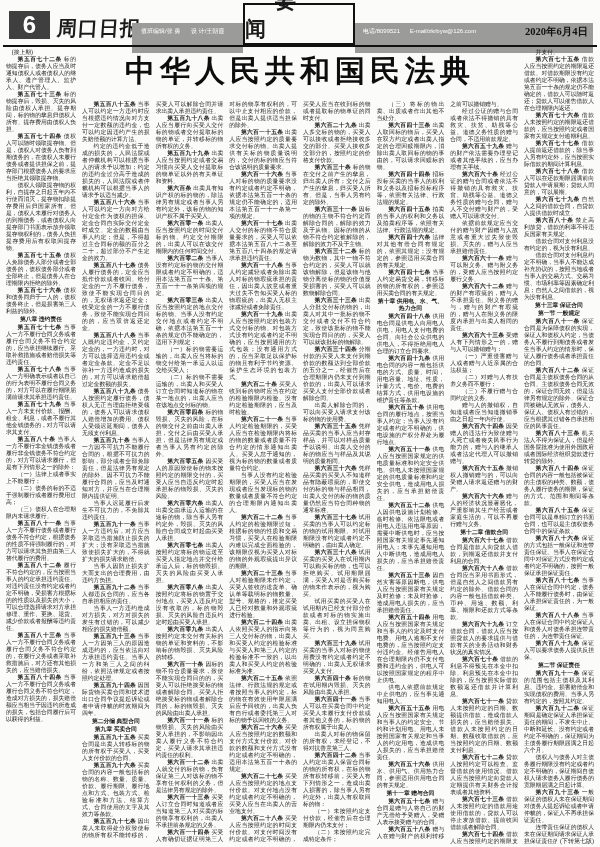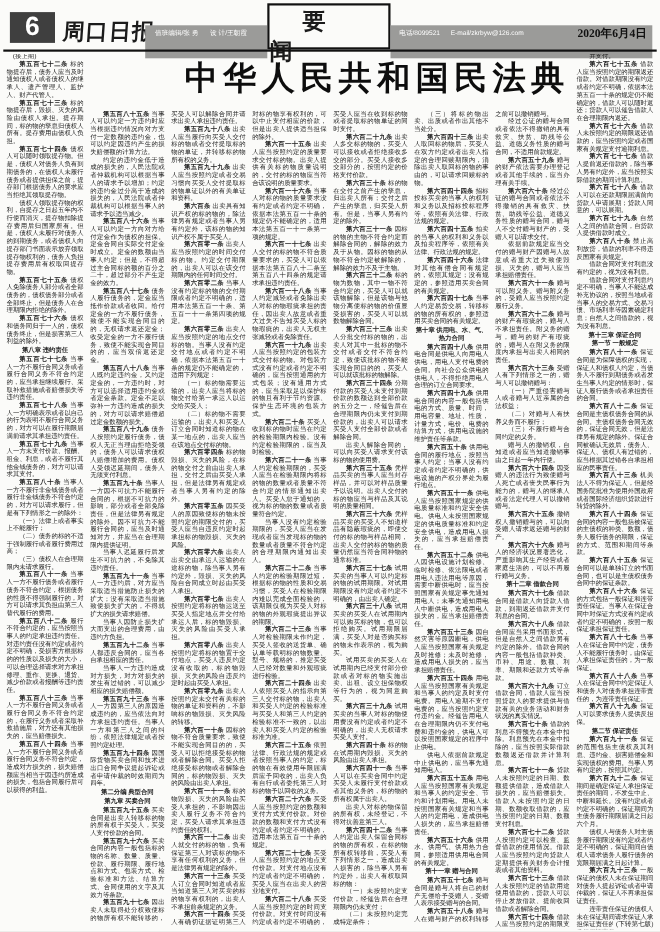--- a/index.html
+++ b/index.html
@@ -14,29 +14,29 @@
             transform:skewX(-4deg);}
   .badge{position:absolute;top:23px;height:30px;background:#9b9b99;color:#fff;
          font-family:"Liberation Sans",sans-serif;font-size:6px;line-height:17px;white-space:nowrap;}
   .badge-l{left:132px;width:111px;}
   .badge-l span{margin-left:9px;}
   .badge-r{left:355px;width:238px;}
   .badge-r .sm{margin-left:8px;}
   .badge-r .date{float:right;margin-right:5px;color:#111;font-weight:bold;font-size:10.5px;
                  font-family:"Liberation Serif",serif;}
   .secbox{position:absolute;left:243px;top:3px;width:112px;height:42px;background:#fbfbf9;
-          border:2px solid #111;box-sizing:border-box;display:flex;align-items:flex-start;justify-content:center;}
+          border:2px solid #111;box-sizing:border-box;display:flex;align-items:flex-end;justify-content:center;}
   .secbox span{font-size:21px;font-weight:bold;letter-spacing:30px;text-indent:30px;}
   .hrule{position:absolute;top:45px;left:3px;right:3px;height:2px;background:#111;}
   
   .content{position:absolute;top:49px;left:6px;right:6px;bottom:2px;display:flex;gap:6px;}
   .side{flex:0 0 70px;width:70px;overflow:hidden;}
   .side-right{position:relative;}
   .mid{flex:1;display:flex;flex-direction:column;min-width:0;}
-  .main-title{margin:2px 0 9px 0;text-align:right;font-size:30px;font-weight:bold;letter-spacing:5px;
+  .main-title{margin:2px 0 9px 0;text-align:center;font-size:30px;font-weight:bold;letter-spacing:5px;
               font-family:"Liberation Sans",sans-serif;color:#0d0d0d;white-space:nowrap;}
   .flow{flex:1;column-count:6;column-gap:6px;column-fill:auto;overflow:hidden;}
   
   .txt p{margin:0;font-size:5.8px;line-height:7px;text-align:justify;text-indent:2em;
          word-break:break-all;}
   .txt p b{font-weight:bold;}
   .txt p.chap{text-align:center;text-indent:0;font-weight:bold;margin:1px 0;}
   .txt p.marker{text-indent:1em;}
   .cont-marker{position:absolute;right:0;bottom:0;background:#fbfbf9;font-size:6px;line-height:8px;
                padding-left:3px;}

